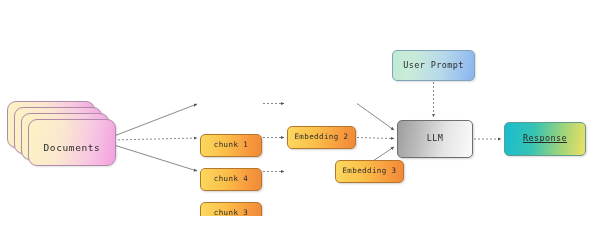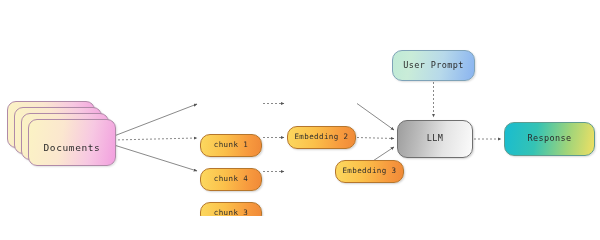--- a/index.html
+++ b/index.html
@@ -26,21 +26,21 @@
     position: absolute;
     left: 0; top: 0;
     width: 600px;
     height: 216px;
     pointer-events: none;
   }
 
   .node {
     position: absolute;
     box-sizing: border-box;
-    border-radius: 10px;
+    border-radius: 5px;
     border: 1px solid #8a8a8a;
     display: flex;
     align-items: center;
     justify-content: center;
     text-align: center;
     color: #2b2b2b;
     line-height: 1.1;
     letter-spacing: 0.4px;
   }
 
@@ -122,26 +122,27 @@
     font-size: 8.5px;
     background: linear-gradient(100deg, #9d9d9d 0%, #bdbdbd 30%, #e4e4e4 62%, #fbfbfb 100%);
     border-color: #6f6f6f;
     box-shadow: 1px 1px 2px rgba(0,0,0,0.18);
   }
 
   
   .response {
     left: 504px;
     top: 122px;
-    width: 91px;
+    width: 82px;
     height: 34px;
     font-size: 8.5px;
     background: linear-gradient(100deg, #18bcd0 0%, #35c3b4 35%, #9fd47a 70%, #f0e063 100%);
     border-color: #5f9b8f;
     box-shadow: 1px 1px 2px rgba(0,0,0,0.14);
+    text-decoration: underline;
   }
 </style>
 </head>
 <body>
 
 <div id="diagram-canvas">
 
   <svg class="edge-layer" viewBox="0 0 600 216">
     <defs>
       <marker id="arrowhead" markerWidth="5" markerHeight="5" refX="4.2" refY="2" orient="auto">

